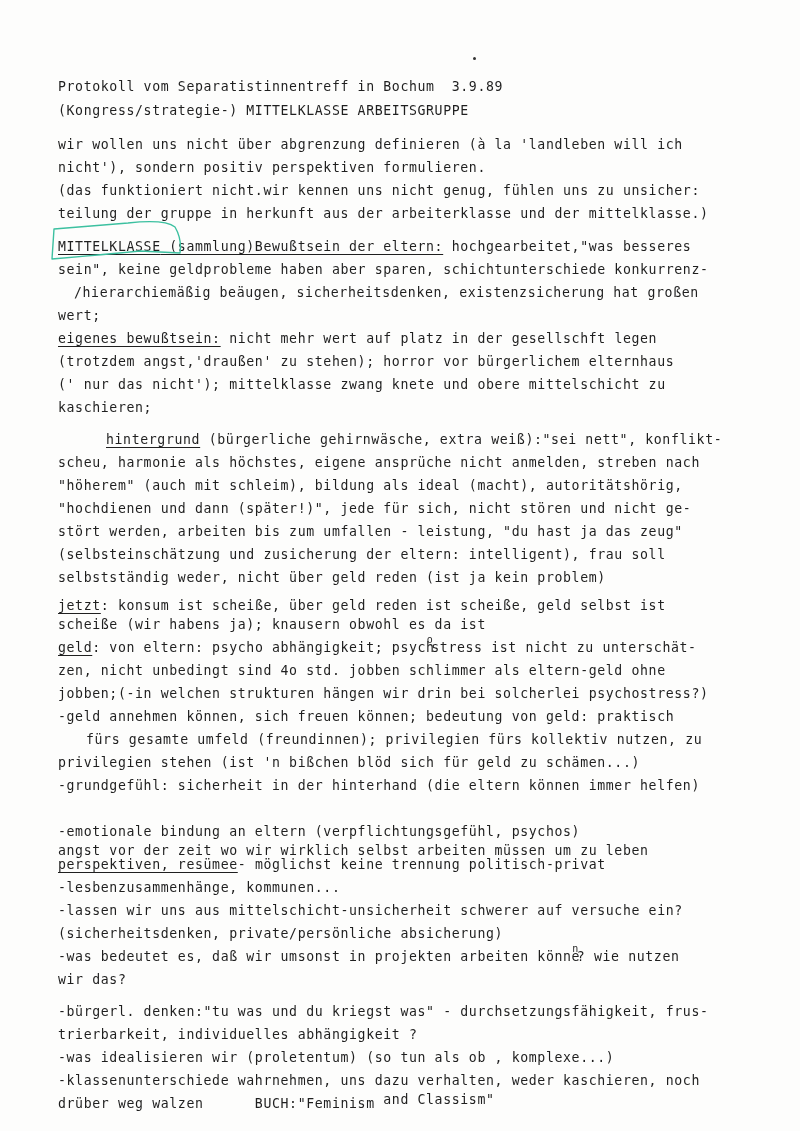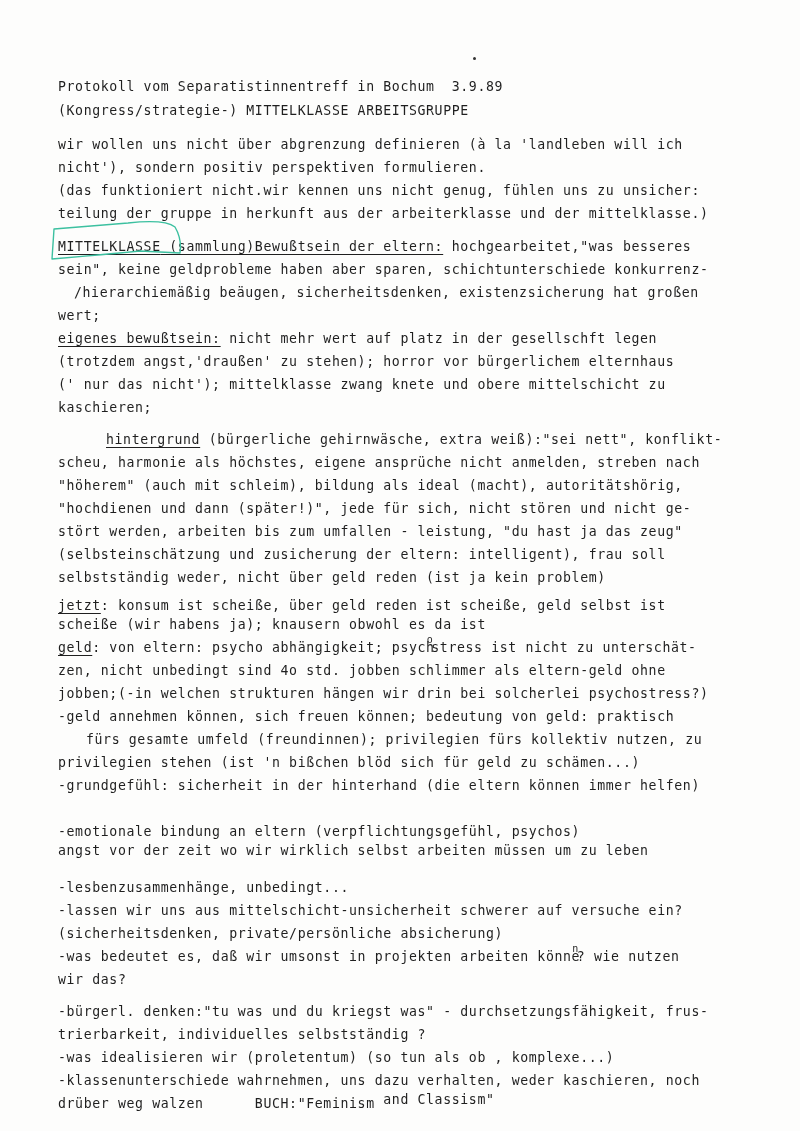--- a/index.html
+++ b/index.html
@@ -103,27 +103,28 @@
   <div class="line" style="top:640px;"><span class="u">geld</span><span>: von eltern: psycho abhängigkeit; psych</span><span class="sup">o</span><span>stress ist nicht zu unterschät-</span></div>
   <div class="line" style="top:663px;">zen, nicht unbedingt sind 4o std. jobben schlimmer als eltern-geld ohne</div>
   <div class="line" style="top:686px;">jobben;(-in welchen strukturen hängen wir drin bei solcherlei psychostress?)</div>
   <div class="line" style="top:709px;">-geld annehmen können, sich freuen können; bedeutung von geld: praktisch</div>
   <div class="line" style="top:732px;margin-left:28px;">fürs gesamte umfeld (freundinnen); privilegien fürs kollektiv nutzen, zu</div>
   <div class="line" style="top:778px;">-grundgefühl: sicherheit in der hinterhand (die eltern können immer helfen)</div>
   <div class="line" style="top:755px;">privilegien stehen (ist 'n bißchen blöd sich für geld zu schämen...)</div>
   <div class="line" style="top:801px;margin-top:42px;">angst vor der zeit wo wir wirklich selbst arbeiten müssen um zu leben</div>
   <div class="line" style="top:824px;">-emotionale bindung an eltern (verpflichtungsgefühl, psychos)</div>
 
-  <div class="line" style="top:880px;">-lesbenzusammenhänge, unbedingt...</div>
+  <div class="line" style="top:857px;"><span class="u">perspektiven, resümee</span><span>- möglichst keine trennung politisch-privat</span></div>
+  <div class="line" style="top:880px;">-lesbenzusammenhänge, kommunen...</div>
   <div class="line" style="top:903px;">-lassen wir uns aus mittelschicht-unsicherheit schwerer auf versuche ein?</div>
   <div class="line" style="top:926px;">(sicherheitsdenken, private/persönliche absicherung)</div>
   <div class="line" style="top:949px;"><span>-was bedeutet es, daß wir umsonst in projekten arbeiten könne</span><span class="sup-n">n</span><span>? wie nutzen</span></div>
   <div class="line" style="top:972px;">wir das?</div>
   <div class="line" style="top:1004px;">-bürgerl. denken:"tu was und du kriegst was" - durchsetzungsfähigkeit, frus-</div>
-  <div class="line" style="top:1027px;">trierbarkeit, individuelles selbstständig ?</div>
+  <div class="line" style="top:1027px;">trierbarkeit, individuelles abhängigkeit ?</div>
   <div class="line" style="top:1073px;">-klassenunterschiede wahrnehmen, uns dazu verhalten, weder kaschieren, noch</div>
   <div class="line" style="top:1050px;">-was idealisieren wir (proletentum) (so tun als ob , komplexe...)</div>
   <div class="line" style="top:1096px;"><span>drüber weg walzen      BUCH:"Feminism </span><span class="raised">and Classism"</span></div>
 
   <svg class="teal-box" style="left:40px; top:205px;" width="260" height="60" viewBox="0 0 260 60">
     <path d="M14 24 L88 18 Q125 14 135 22 Q142 34 140 48 M14 24 L12 54 Q60 50 100 46 L140 48" fill="none" stroke="#3cc0a0" stroke-width="1.4" stroke-linecap="round" stroke-linejoin="round"></path>
   </svg>
 
 </div>
 

